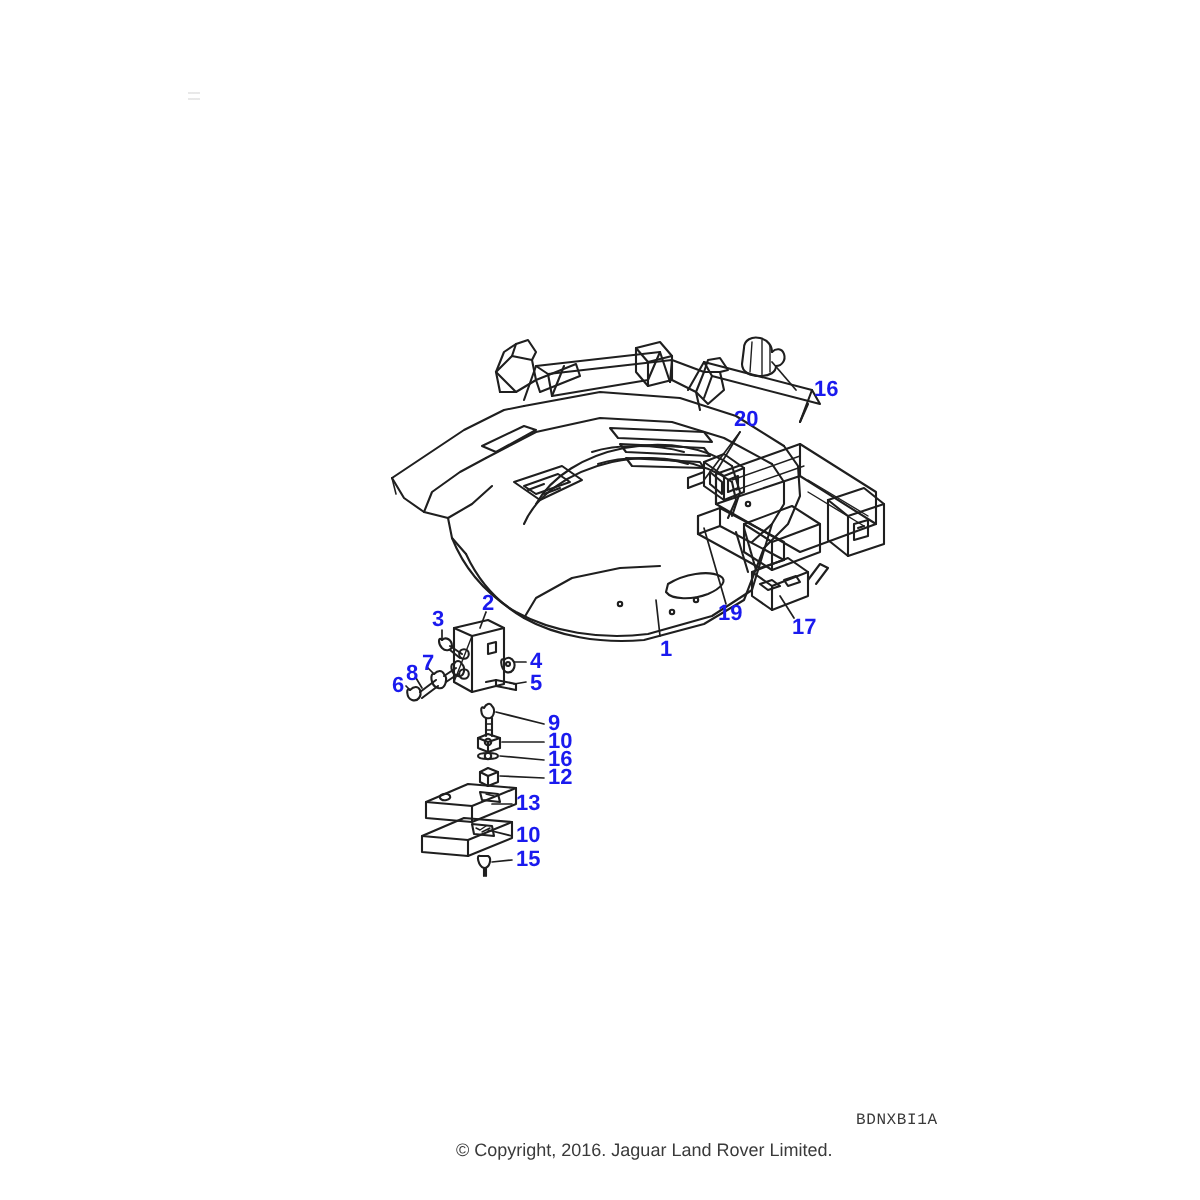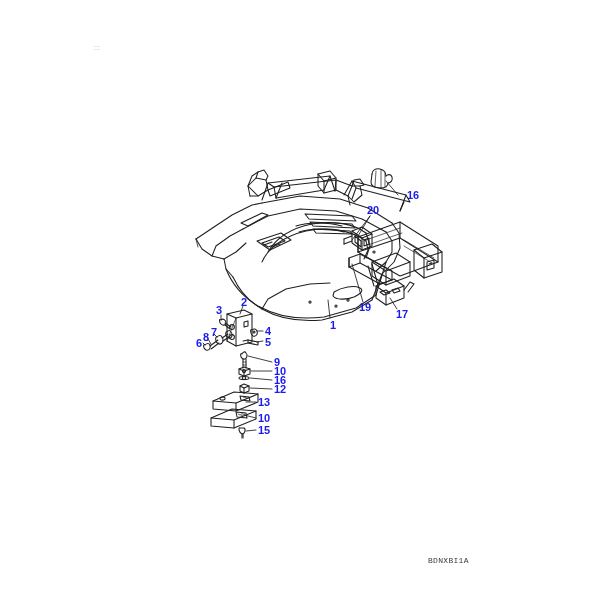--- a/index.html
+++ b/index.html
@@ -334,14 +334,15 @@
   <div class="callout" style="left:274px; top:384px;">12</div>
   <div class="callout" style="left:258px; top:397px;">13</div>
   <div class="callout" style="left:258px; top:413px;">10</div>
   <div class="callout" style="left:258px; top:425px;">15</div>
   <div class="callout" style="left:407px; top:190px;">16</div>
   <div class="callout" style="left:396px; top:309px;">17</div>
   <div class="callout" style="left:359px; top:302px;">19</div>
   <div class="callout" style="left:367px; top:205px;">20</div>
 
   <div id="footer-code">BDNXBI1A</div>
+  <div id="footer-copyright">© Copyright, 2016. Jaguar Land Rover Limited.</div>
 
 </div>
 
 </body></html>

